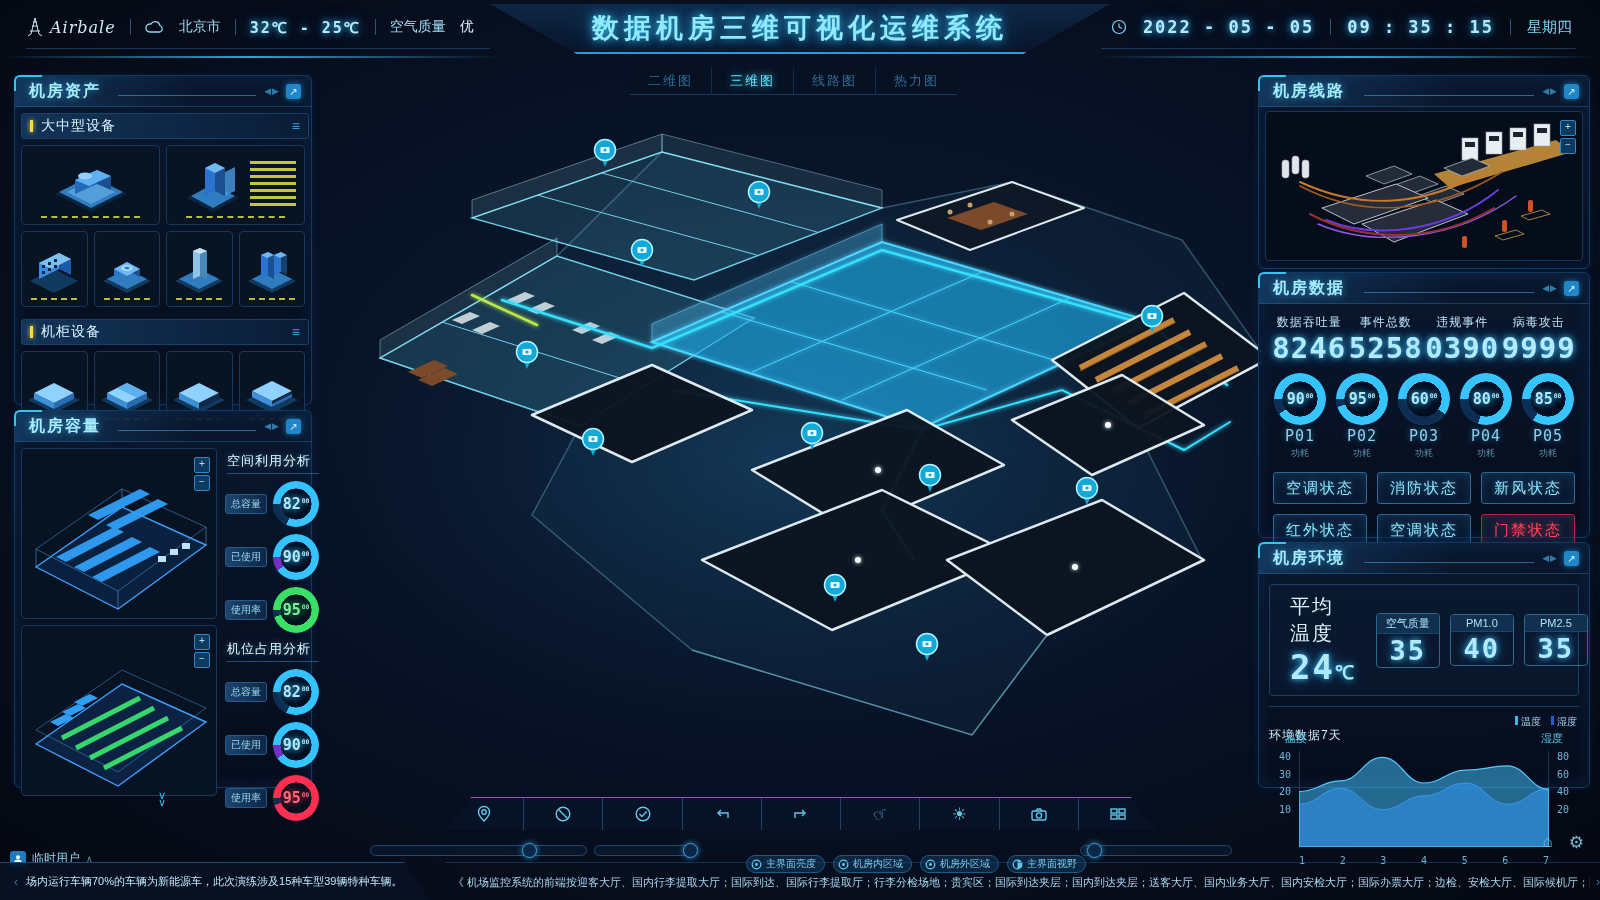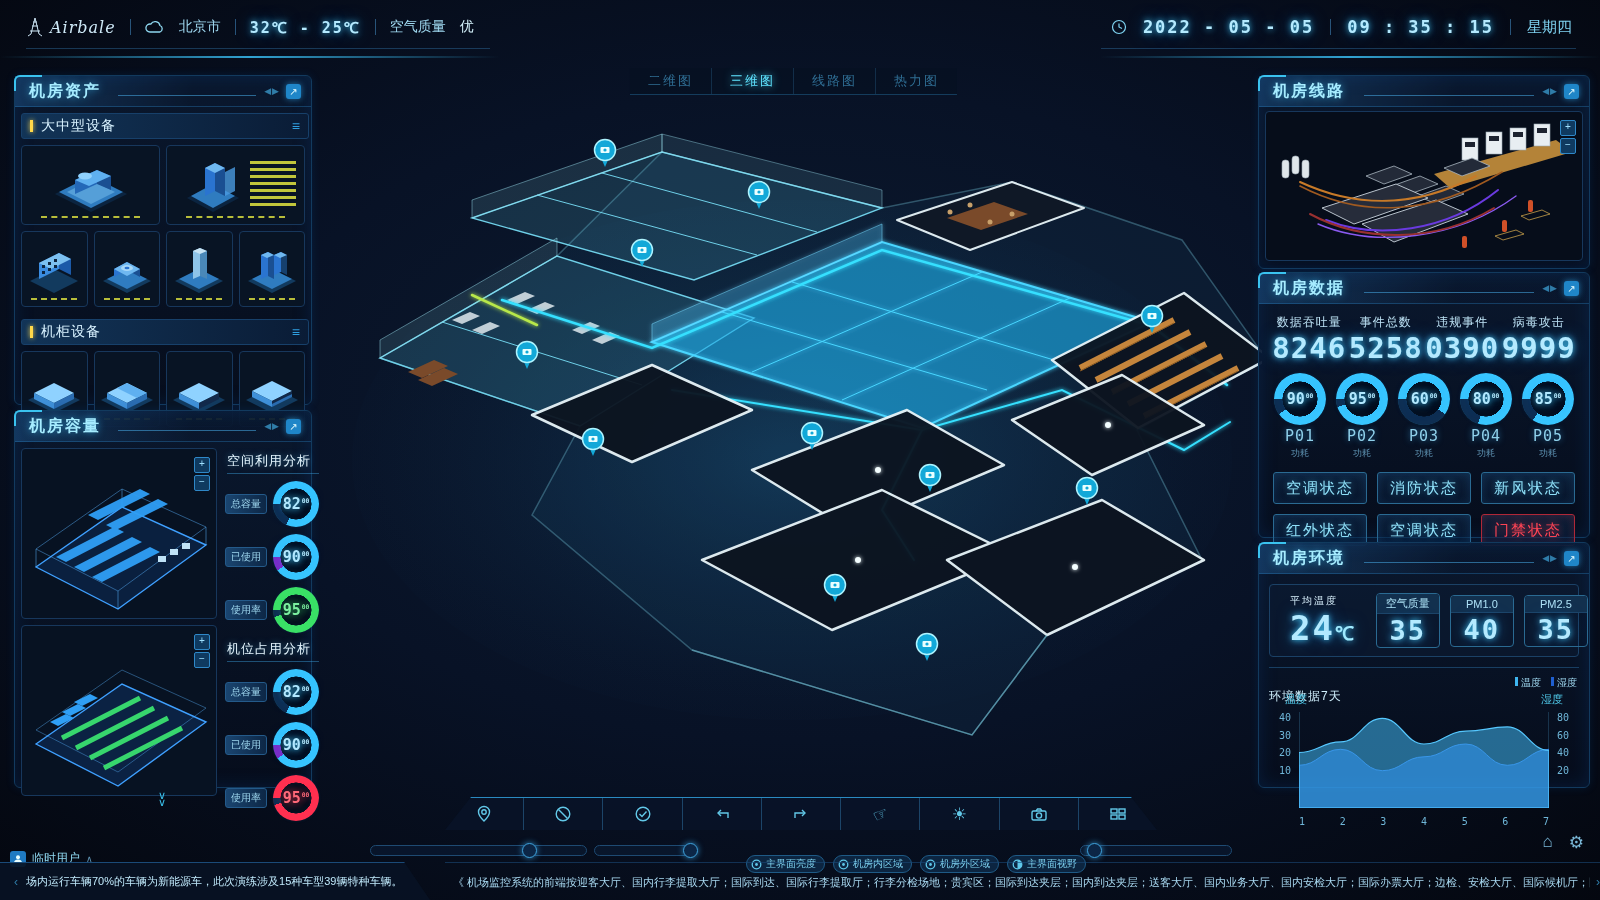--- a/index.html
+++ b/index.html
@@ -92,21 +92,21 @@
   .btns{display:grid;grid-template-columns:repeat(3,1fr);gap:10px;padding:12px 14px;}
   .sbtn{height:30px;display:flex;align-items:center;justify-content:center;font-size:15px;letter-spacing:2px;
     color:#8fe0f8;border:1px solid #2a6a92;border-radius:3px;cursor:pointer;
     background:linear-gradient(180deg,rgba(30,80,130,.28),rgba(8,26,52,.5));
     box-shadow:inset 0 0 10px rgba(40,140,220,.18);text-shadow:0 0 6px rgba(60,200,255,.5);}
   .sbtn.alert{color:#ff4455;border-color:#b02838;box-shadow:inset 0 0 10px rgba(220,40,60,.25);
     text-shadow:0 0 8px rgba(255,60,80,.8);}
   
   .env-top{display:flex;align-items:center;gap:10px;margin:10px;padding:8px 10px;
     border:1px solid #1b4166;border-radius:4px;background:rgba(12,28,52,.5);}
-  .avg .lbl{font-size:10px;color:#d8f0fc;letter-spacing:2px;}
+  .avg .lbl{font-size:20px;color:#d8f0fc;letter-spacing:2px;}
   .avg .seg{font-size:34px;} .avg .unit{font-size:20px;color:#9feaff;}
   .metric{border:1px solid #2a6a92;border-radius:4px;overflow:hidden;text-align:center;min-width:62px;}
   .metric .lbl{font-size:11px;color:#aee2f6;background:#12304e;padding:2px 4px;border-bottom:1px solid #1c4468;}
   .metric .seg{font-size:27px;display:block;padding:1px 4px;}
   .chartbox{margin:0 10px;border-top:1px solid rgba(50,130,190,.4);padding-top:18px;position:relative;}
   .chart-title{font-size:12px;color:#cfeffc;letter-spacing:1px;}
   .legend{position:absolute;right:2px;top:8px;display:flex;gap:10px;font-size:10px;color:#9fd8f0;}
   .legend i{display:inline-block;width:3px;height:9px;margin-right:3px;}
   .axis-name{position:absolute;font-size:11px;color:#4fc8e8;top:24px;}
   .ticks{position:absolute;display:flex;flex-direction:column;justify-content:space-between;
@@ -167,20 +167,23 @@
         <path d="M5 12 a4 4 0 1 1 .8-7.9 A5 5 0 0 1 15 5.5 A3.5 3.5 0 0 1 15 12 Z" stroke="#8fd8f0" stroke-width="1.3" fill="none"></path>
       </svg>
       <span>北京市</span>
       <span class="vsep"></span>
       <span class="seg" style="font-size:15px">32℃ - 25℃</span>
       <span class="vsep"></span>
       <span>空气质量</span>
       <span style="color:#d8f6ff">优</span>
     </div>
 
+    <div class="banner">
+      <span class="banner-title">数据机房三维可视化运维系统</span>
+    </div>
     <div class="hdr-line hl-l"></div>
     <div class="hdr-line hl-r"></div>
 
     <div class="hdr-right">
       <svg width="16" height="16" viewBox="0 0 16 16">
         <circle cx="8" cy="8" r="6.5" stroke="#7fd4f2" stroke-width="1.2" fill="none"></circle>
         <path d="M8 4.5 V8 L11 9.5" stroke="#7fd4f2" stroke-width="1.2" fill="none"></path>
       </svg>
       <span class="seg seg-time">2022 - 05 - 05</span>
       <span class="vsep"></span>

